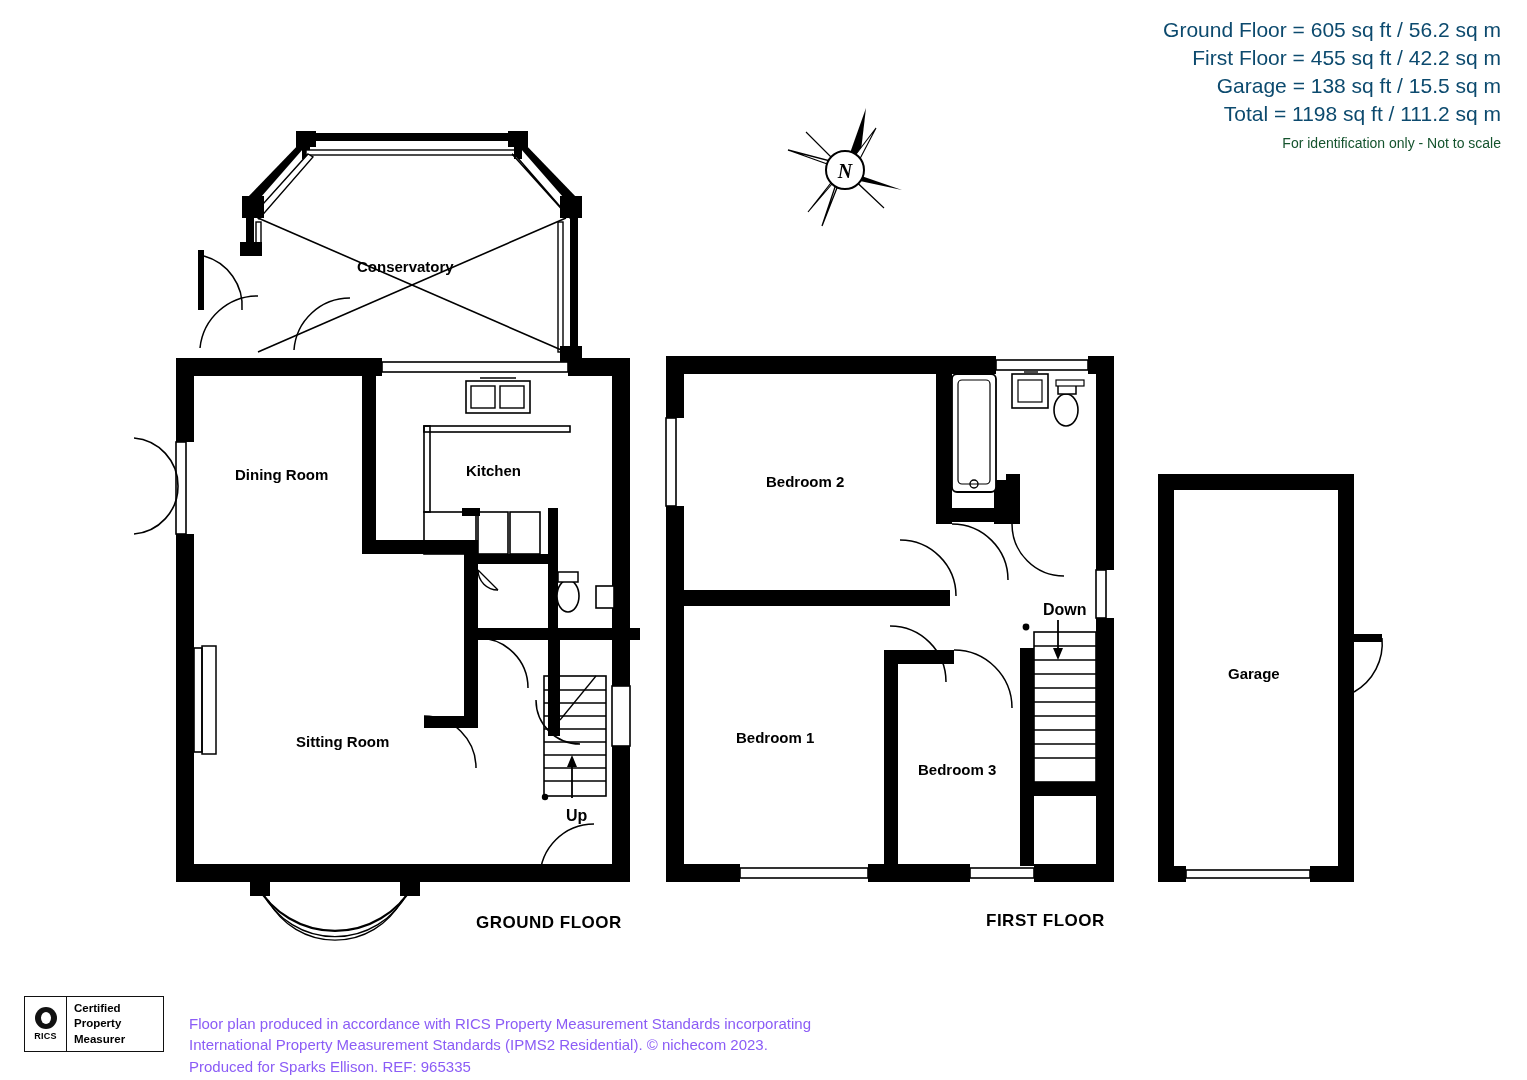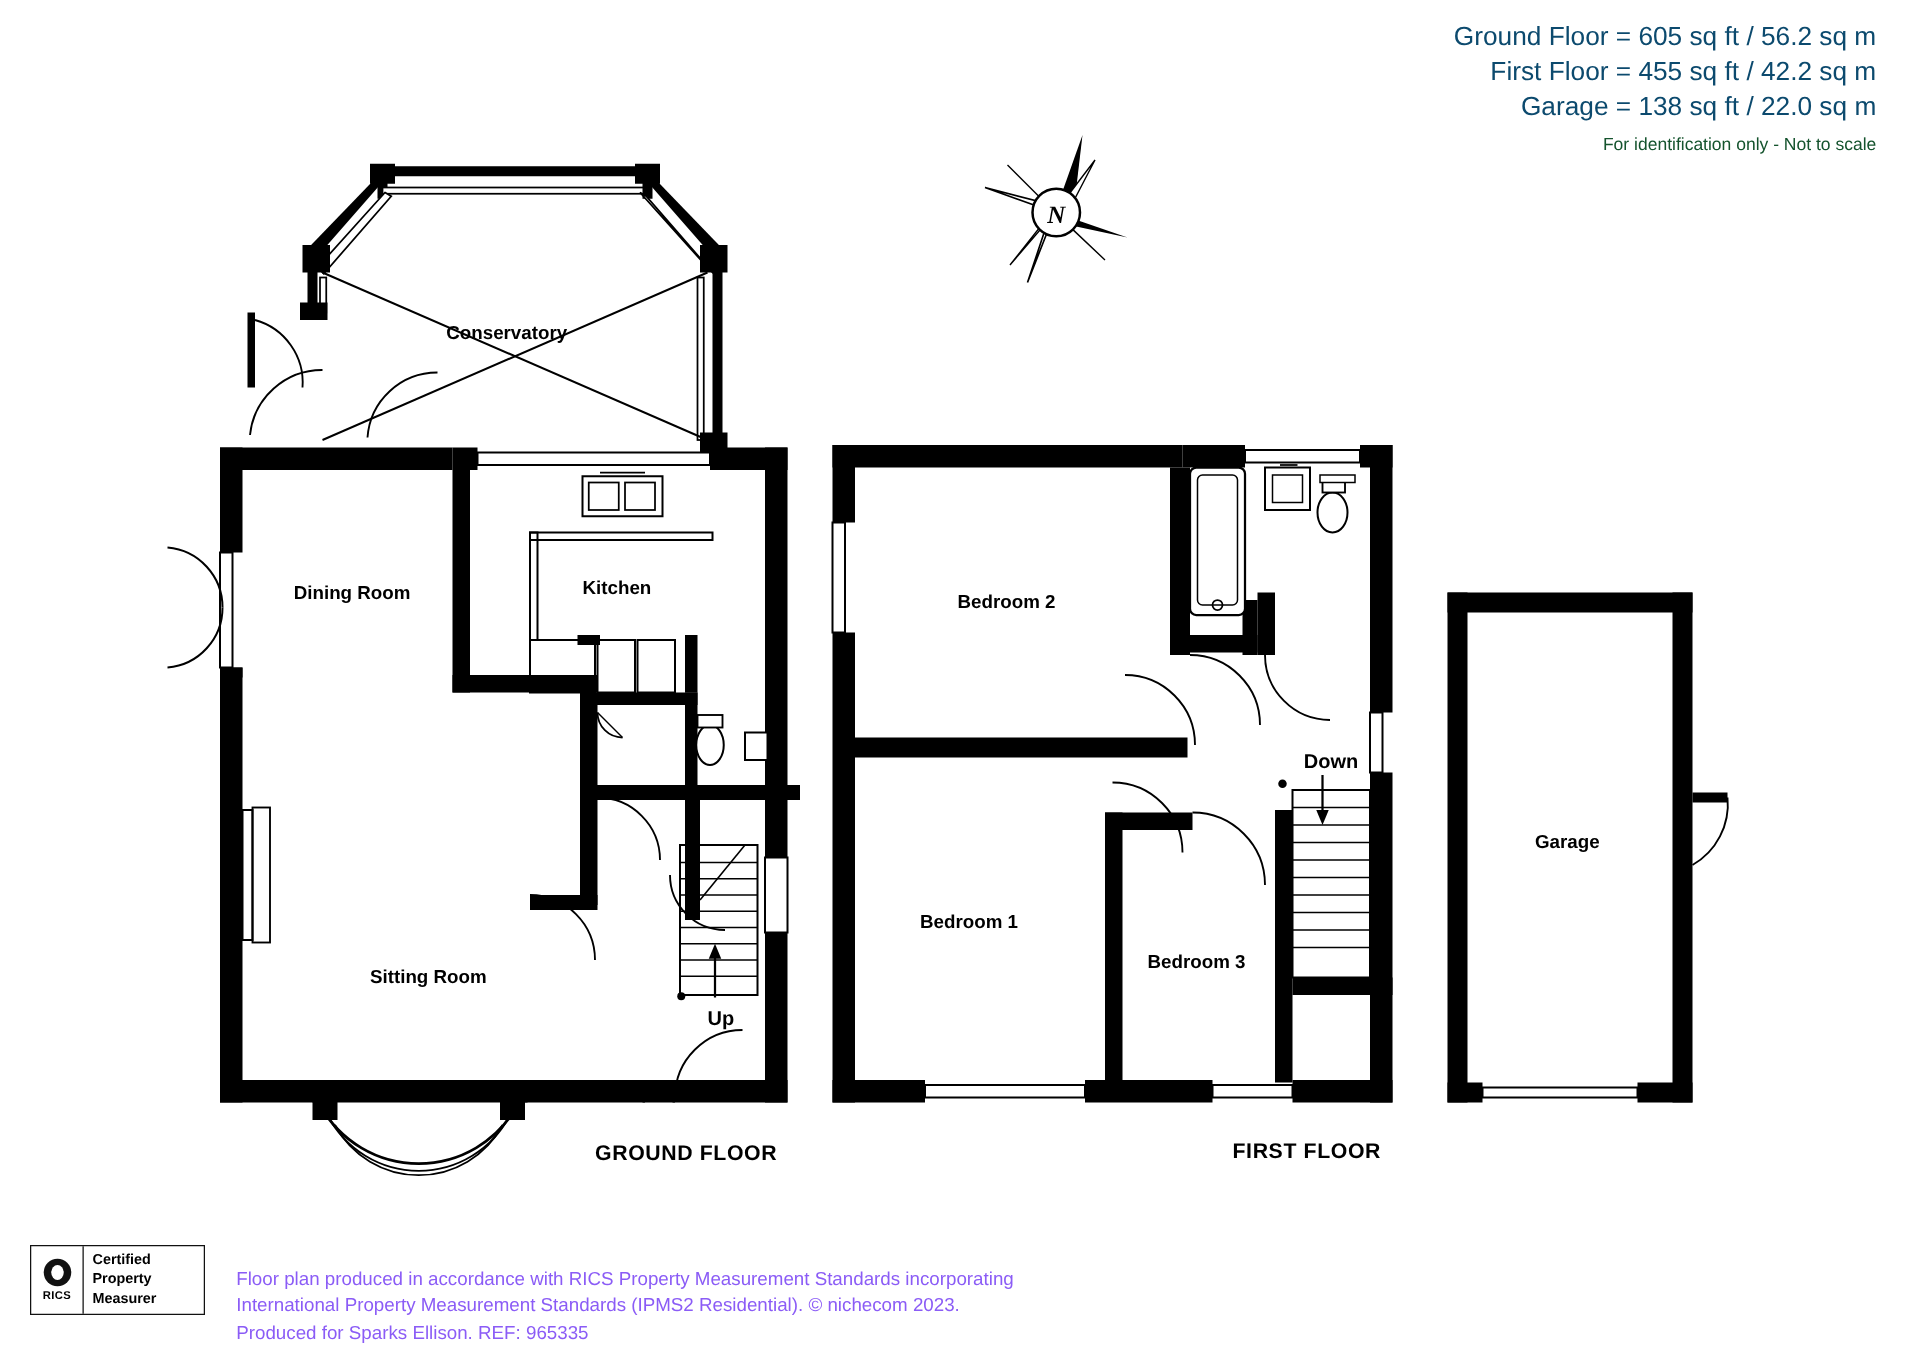--- a/index.html
+++ b/index.html
@@ -354,28 +354,29 @@
       <polygon points="844,170 808,212 838,174" fill="#fff" stroke="#000" stroke-width="1.1"></polygon>
       <circle cx="845" cy="170" r="19" fill="#fff" stroke="#000" stroke-width="2"></circle>
       <text x="845" y="178" font-family="Liberation Serif, serif" font-size="20" font-style="italic" font-weight="bold" text-anchor="middle" fill="#000">N</text>
     </g>
   </g>
 </svg>
 
 <div class="areas">
   <div class="line">Ground Floor = 605 sq ft / 56.2 sq m</div>
   <div class="line">First Floor = 455 sq ft / 42.2 sq m</div>
-  <div class="line">Garage = 138 sq ft / 22.0 sq m</div>
+  <div class="line">Garage = 138 sq ft / 15.5 sq m</div>
+  <div class="line">Total = 1198 sq ft / 111.2 sq m</div>
   <div class="note">For identification only - Not to scale</div>
 </div>
 
 <div class="room-label" style="left:357px; top:258px;">Conservatory</div>
 <div class="room-label" style="left:235px; top:466px;">Dining Room</div>
 <div class="room-label" style="left:466px; top:462px;">Kitchen</div>
-<div class="room-label" style="left:296px; top:733px;margin-top:40px;">Sitting Room</div>
+<div class="room-label" style="left:296px; top:733px;">Sitting Room</div>
 <div class="room-label" style="left:736px; top:729px;">Bedroom 1</div>
 <div class="room-label" style="left:766px; top:473px;">Bedroom 2</div>
 <div class="room-label" style="left:918px; top:761px;">Bedroom 3</div>
 <div class="room-label" style="left:1228px; top:665px;">Garage</div>
 
 <div class="small-label" style="left:566px; top:807px;">Up</div>
 <div class="small-label" style="left:1043px; top:601px;">Down</div>
 
 <div class="plan-label" style="left:476px; top:913px;">GROUND FLOOR</div>
 <div class="plan-label" style="left:986px; top:911px;">FIRST FLOOR</div>

